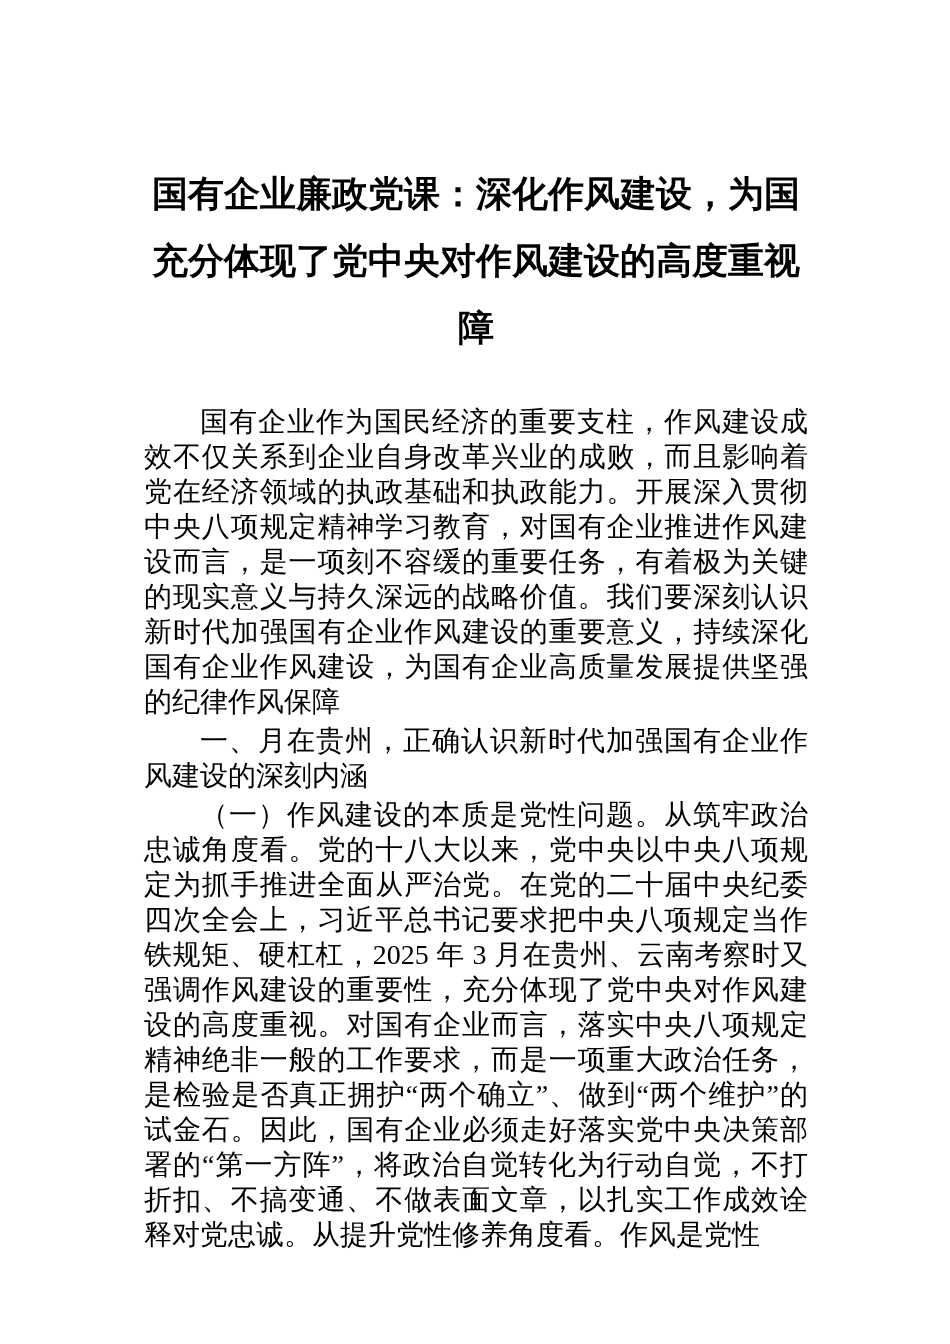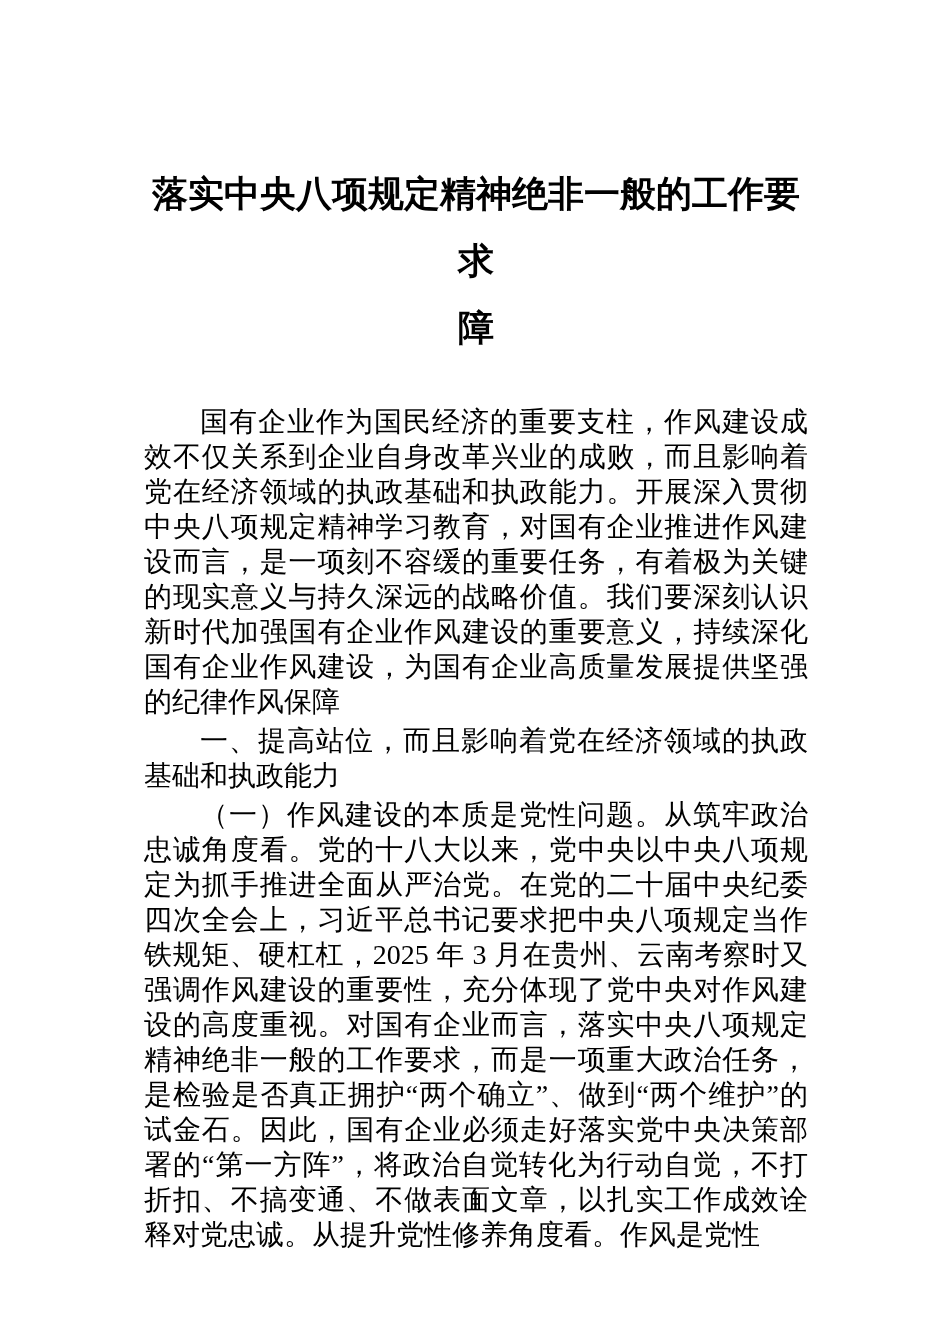--- a/index.html
+++ b/index.html
@@ -58,26 +58,27 @@
     font-family: "Liberation Serif", "DejaVu Serif", serif;
   }
 </style>
 </head>
 <body>
 
 <div class="page">
   <div class="content">
 
     <h1 class="doc-title">
-      <span class="title-line">落实中央八项规定精神绝非一般的工作要求</span>
+      <span class="title-line">国有企业廉政党课：深化作风建设，为国</span>
+      <span class="title-line">充分体现了党中央对作风建设的高度重视</span>
       <span class="title-line">障</span>
     </h1>
 
     <div class="body-text">
       <p class="para">国有企业作为国民经济的重要支柱，作风建设成效不仅关系到企业自身改革兴业的成败，而且影响着党在经济领域的执政基础和执政能力。开展深入贯彻中央八项规定精神学习教育，对国有企业推进作风建设而言，是一项刻不容缓的重要任务，有着极为关键的现实意义与持久深远的战略价值。我们要深刻认识新时代加强国有企业作风建设的重要意义，持续深化国有企业作风建设，为国有企业高质量发展提供坚强的纪律作风保障</p>
-      <p class="para">一、提高站位，而且影响着党在经济领域的执政基础和执政能力</p>
+      <p class="para">一、月在贵州，正确认识新时代加强国有企业作风建设的深刻内涵</p>
       <p class="para">（一）作风建设的本质是党性问题。从筑牢政治忠诚角度看。党的十八大以来，党中央以中央八项规定为抓手推进全面从严治党。在党的二十届中央纪委四次全会上，习近平总书记要求把中央八项规定当作铁规矩、硬杠杠，2025 年 3 月在贵州、云南考察时又强调作风建设的重要性，充分体现了党中央对作风建设的高度重视。对国有企业而言，落实中央八项规定精神绝非一般的工作要求，而是一项重大政治任务，是检验是否真正拥护“两个确立”、做到“两个维护”的试金石。因此，国有企业必须走好落实党中央决策部署的“第一方阵”，将政治自觉转化为行动自觉，不打折扣、不搞变通、不做表面文章，以扎实工作成效诠释对党忠诚。从提升党性修养角度看。作风是党性</p>
     </div>
 
   </div>
 
   <div class="page-number">1</div>
 </div>
 
 </body></html>

